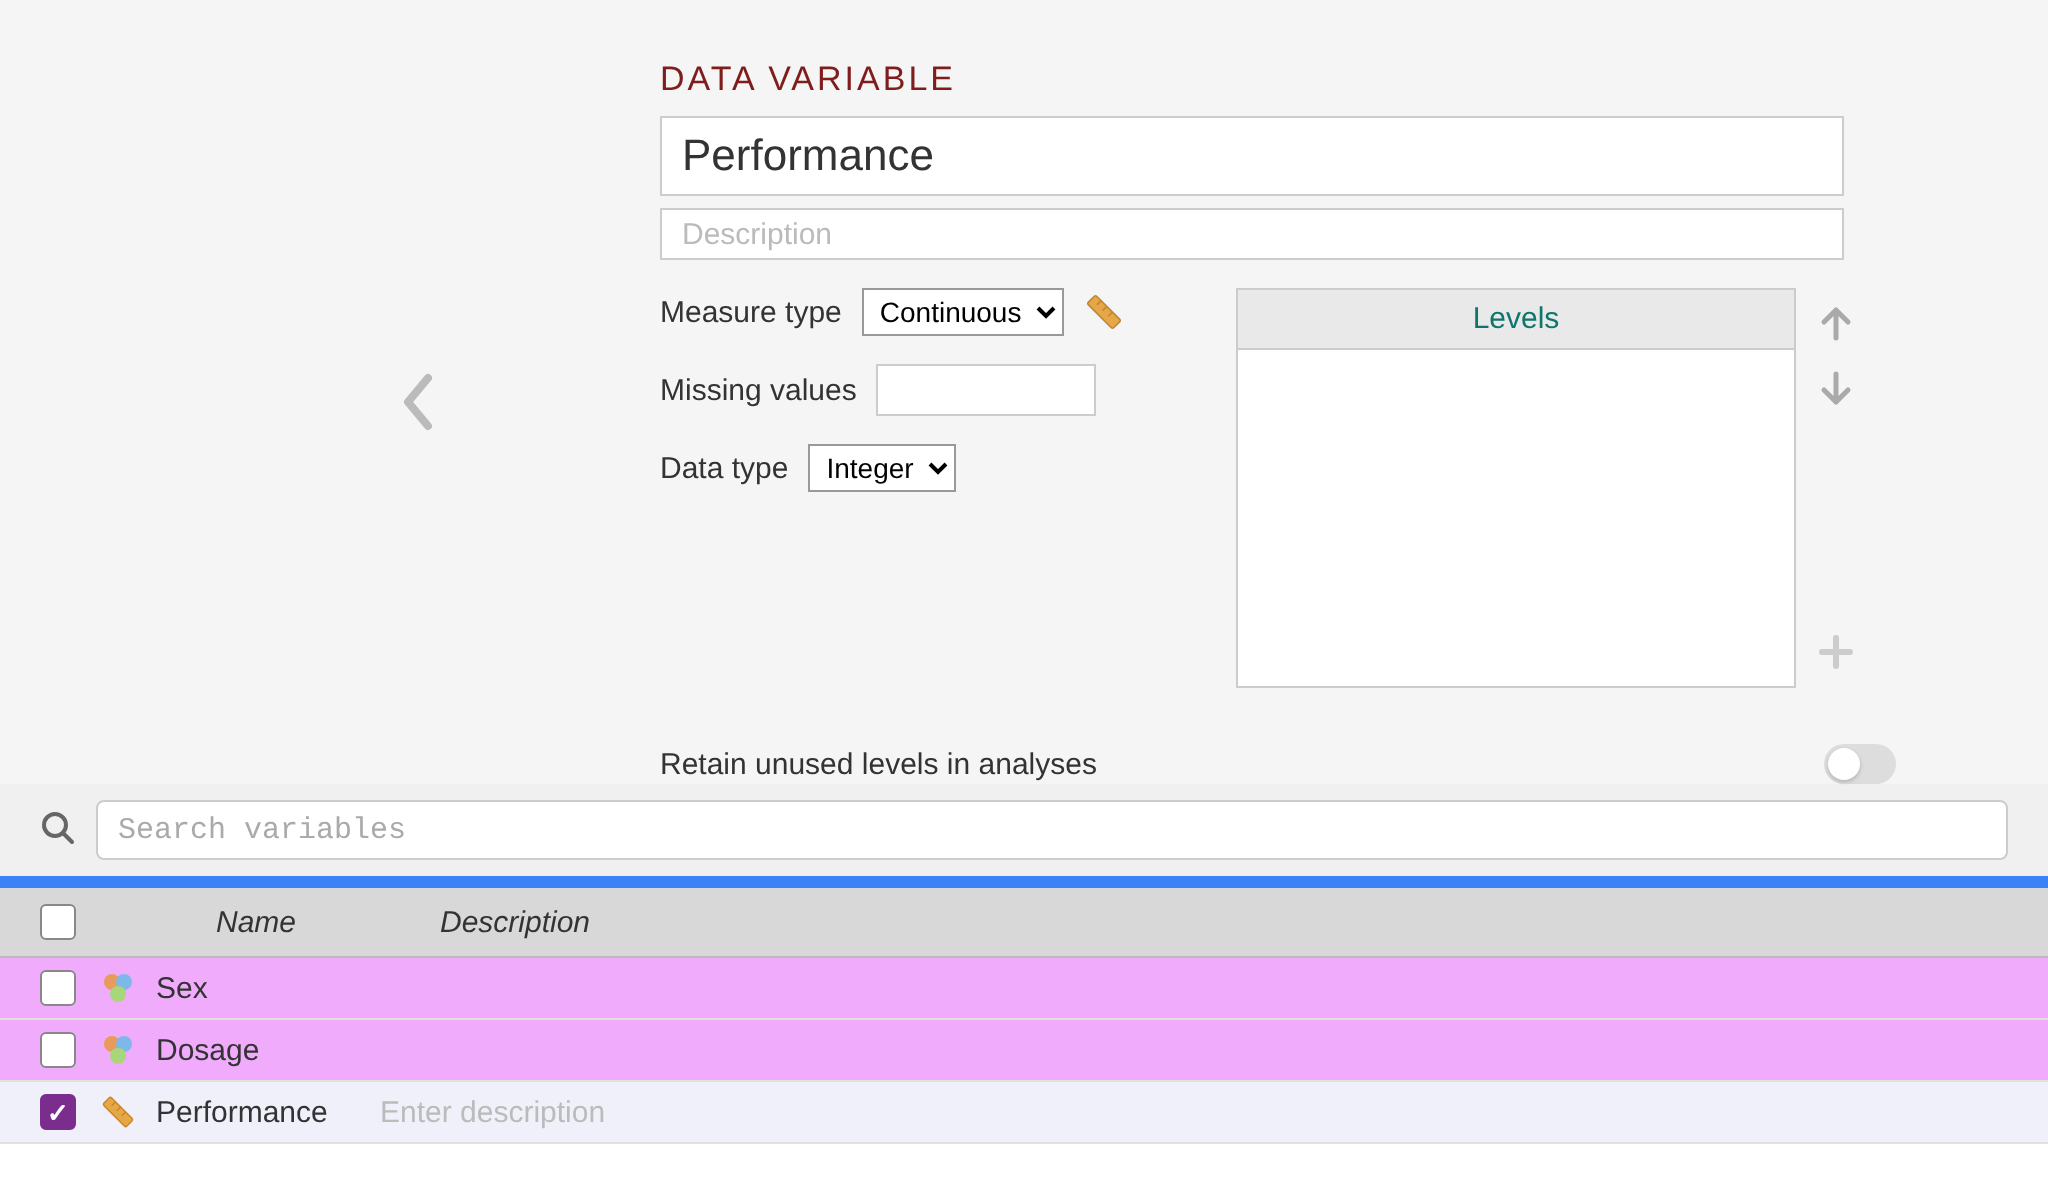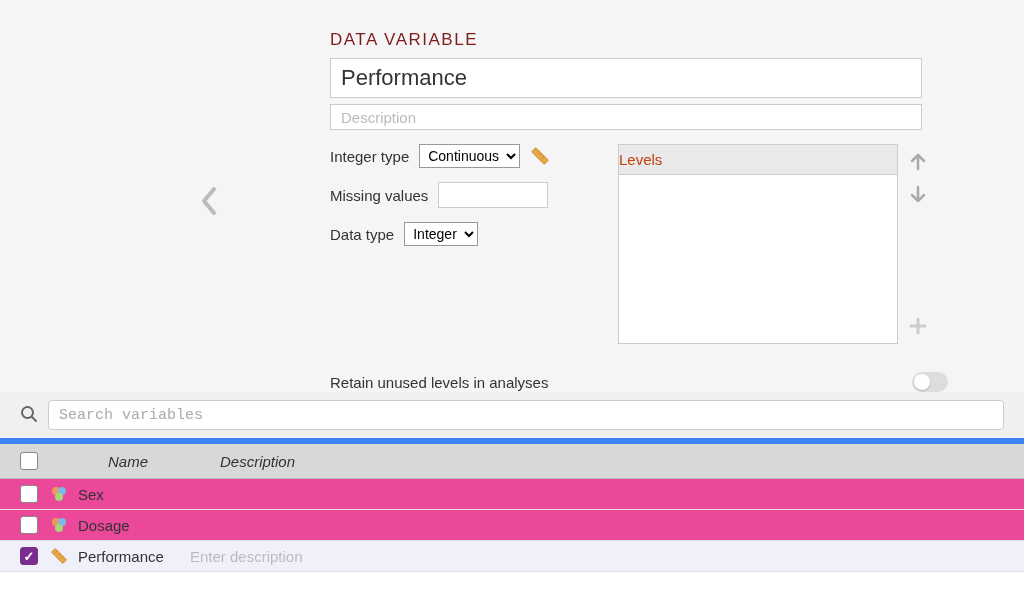--- a/index.html
+++ b/index.html
@@ -99,24 +99,25 @@
       position: relative;
     }
     .levels-box {
       width: 280px;
       height: 200px;
       border: 1px solid #ccc;
       background: #fff;
     }
     .levels-header {
       background: #e9e9e9;
+      text-align: center;
       padding: 6px 0;
       border-bottom: 1px solid #ccc;
       font-size: 15px;
-      color: #c2410c;
+      color: #0f766e;
     }
     .level-controls {
       position: absolute;
       right: -32px;
       top: 0;
       height: 200px;
       display: flex;
       flex-direction: column;
       justify-content: space-between;
       padding: 6px 0;
@@ -187,21 +188,21 @@
       border-bottom: 1px solid #bbb;
       padding: 8px 20px;
       font-style: italic;
       font-size: 15px;
     }
     .var-row {
       display: flex;
       align-items: center;
       padding: 6px 20px;
       border-bottom: 1px solid #e0e0e0;
-      background: #ec4899;
+      background: #f0abfc;
       font-size: 15px;
     }
     .var-row.selected {
       background: #f0f0fa;
     }
     .col-check { width: 30px; }
     .col-icon { width: 28px; display: flex; align-items: center; }
     .col-name { width: 112px; }
     .col-desc { flex: 1; color: #bbb; }
     .col-name-header { width: 112px; margin-left: 58px; }
@@ -241,21 +242,21 @@
         <path d="M14 4 L4 16 L14 28" stroke="#bbb" stroke-width="4" fill="none" stroke-linecap="round" stroke-linejoin="round"></path>
       </svg>
   </div>
   <div class="editor-area">
     <div class="header-label">DATA VARIABLE</div>
     <input class="name-input" type="text" value="Performance" style="">
     <input class="desc-input" type="text" placeholder="Description" style="">
     <div class="config-row">
       <div class="left-config">
         <div class="config-line">
-          <span class="config-label">Integer type</span>
+          <span class="config-label">Measure type</span>
           <select>
             <option>Continuous</option>
           </select>
           <span class="ruler-icon">
             <svg width="20" height="20" viewBox="0 0 20 20">
                 <g transform="rotate(45 10 10)">
                   <rect x="1" y="7" width="18" height="6" rx="1" fill="#e6a749" stroke="#c4872b" stroke-width="0.8"></rect>
                   <line x1="5" y1="7" x2="5" y2="10" stroke="#c4872b" stroke-width="0.8"></line>
                   <line x1="9" y1="7" x2="9" y2="10" stroke="#c4872b" stroke-width="0.8"></line>
                   <line x1="13" y1="7" x2="13" y2="10" stroke="#c4872b" stroke-width="0.8"></line>

